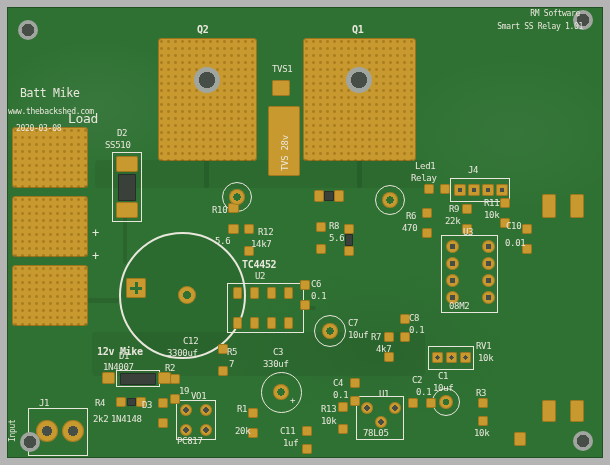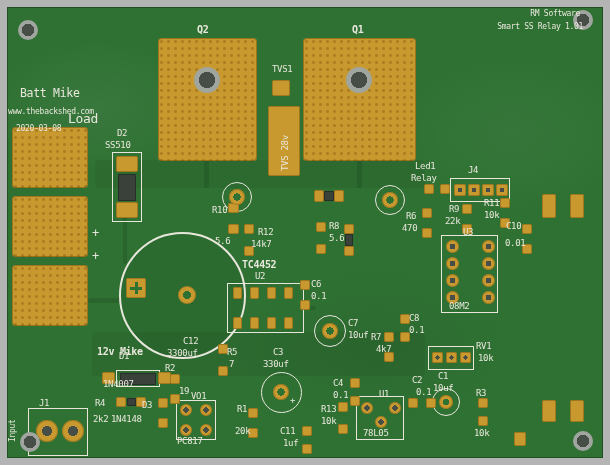--- a/index.html
+++ b/index.html
@@ -220,21 +220,21 @@
   <span class="silk" style="left:348px;top:331px">10uf</span>
   <span class="silk" style="left:183px;top:337px">C12</span>
   <span class="silk" style="left:167px;top:349px">3300uf</span>
   <span class="silk s10" style="left:97px;top:347px">12v Mike</span>
   <span class="silk" style="left:227px;top:348px">R5</span>
   <span class="silk" style="left:229px;top:360px">7</span>
   <span class="silk" style="left:273px;top:348px">C3</span>
   <span class="silk" style="left:263px;top:360px">330uf</span>
   <span class="silk" style="left:290px;top:396px">+</span>
   <span class="silk" style="left:119px;top:352px">D1</span>
-  <span class="silk" style="left:103px;top:380px">1N4007</span>
+  <span class="silk" style="left:103px;top:363px">1N4007</span>
   <span class="silk" style="left:165px;top:364px">R2</span>
   <span class="silk" style="left:179px;top:387px">19</span>
   <span class="silk" style="left:95px;top:399px">R4</span>
   <span class="silk" style="left:93px;top:415px">2k2</span>
   <span class="silk" style="left:142px;top:401px">D3</span>
   <span class="silk" style="left:111px;top:415px">1N4148</span>
   <span class="silk" style="left:191px;top:392px">VO1</span>
   <span class="silk" style="left:177px;top:437px">PC817</span>
   <span class="silk" style="left:39px;top:399px">J1</span>
   <span class="silk s8 rot" style="left:9px;top:442px">Input</span>

